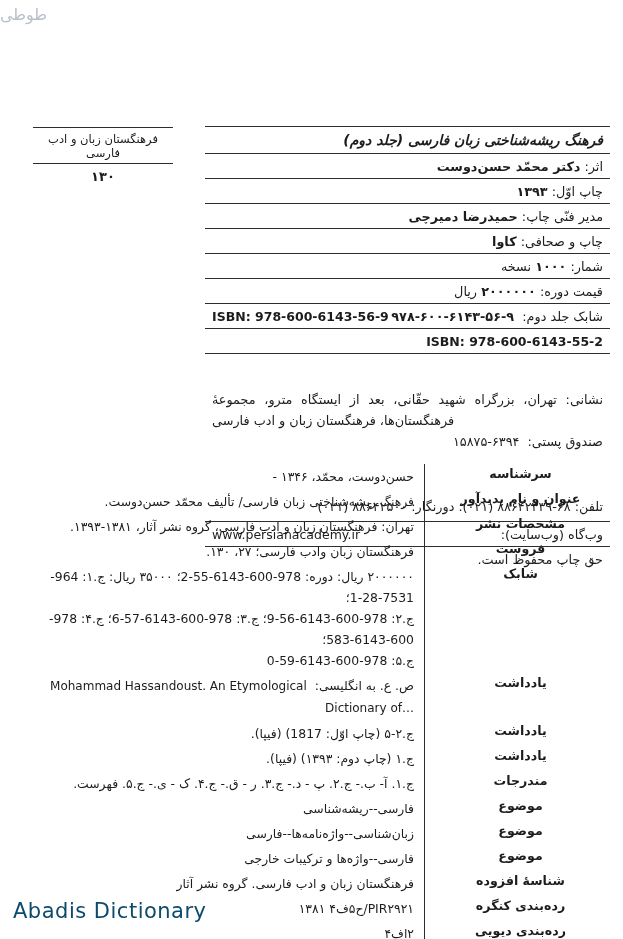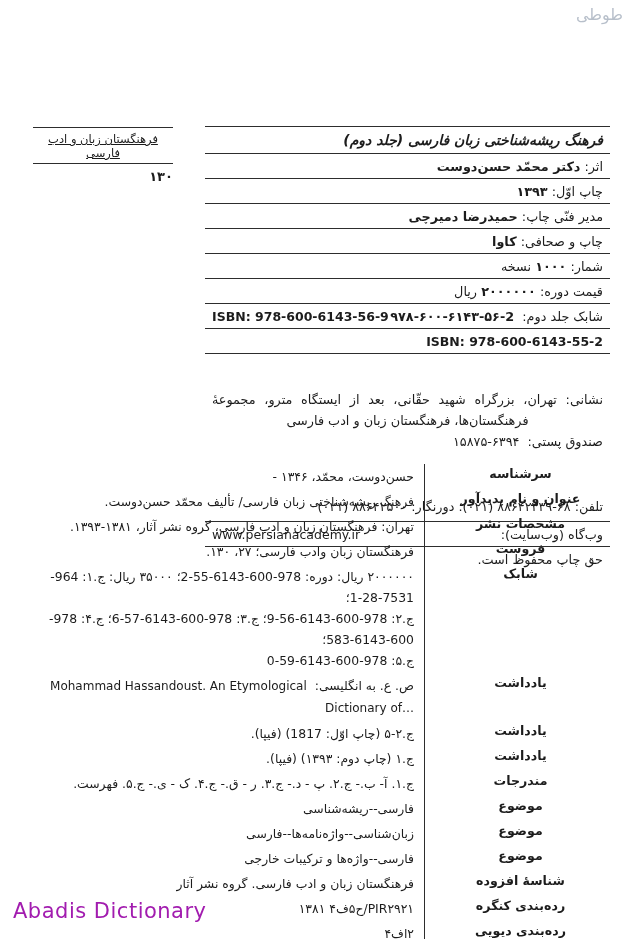--- a/index.html
+++ b/index.html
@@ -1,26 +1,26 @@
 <!DOCTYPE html>
 <html lang="fa"><head>
 <meta charset="utf-8">
 <style>
   html,body{margin:0;padding:0;}
   .page{position:relative;width:623px;height:939px;background:#ffffff;overflow:hidden;
         font-family:"DejaVu Sans",sans-serif;color:#1c1c1c;}
   
-  .wm-top{position:absolute;top:5px;left:0;right:0;text-align:right;
+  .wm-top{position:absolute;top:5px;left:0;right:0;text-align:left;
           color:#b7bfca;font-size:16px;direction:rtl;}
-  .wm-bottom{position:absolute;left:13px;top:899px;color:#a21caf;font-size:21px;letter-spacing:.5px;}
+  .wm-bottom{position:absolute;left:13px;top:899px;color:#0c4a6e;font-size:21px;letter-spacing:.5px;}
   
   .series-box{position:absolute;left:33px;top:127px;width:140px;}
   .sb-rule{border-top:1.4px solid #2d2d2d;}
-  .sb-name{direction:rtl;text-align:center;font-size:11.5px;padding:4px 0 3px;text-decoration:underline;}
-  .sb-num{direction:rtl;text-align:right;font-weight:bold;font-size:13px;padding-top:5px;}
+  .sb-name{direction:rtl;text-align:center;font-size:11.5px;padding:4px 0 3px;}
+  .sb-num{direction:rtl;text-align:center;font-weight:bold;font-size:13px;padding-top:5px;}
   
   .colophon{position:absolute;left:205px;top:126px;width:405px;box-sizing:border-box;
             border-top:1.5px solid #2d2d2d;font-size:12.8px;}
   .c-row{box-sizing:border-box;border-bottom:1.5px solid #2d2d2d;direction:rtl;text-align:right;
          padding:0 7px;min-height:25px;display:flex;align-items:center;}
   .c-row.stack{display:block;padding-top:3px;padding-bottom:4px;}
   .c-title{min-height:27px;font-weight:bold;font-style:italic;font-size:14px;}
   .c-flex{justify-content:space-between;}
   .b{font-weight:bold;}
   .en{direction:ltr;unicode-bidi:isolate;font-size:12.5px;}
@@ -81,32 +81,32 @@
 
     <div class="c-row">
       <span>قیمت دوره:</span>&nbsp;
       <span class="b">۲۰۰۰۰۰۰</span>&nbsp;
       <span>ریال</span>
     </div>
 
     <div class="c-row c-flex">
       <span>
         <span>شابک جلد دوم:</span>&nbsp;
-        <bdo dir="ltr" class="b">۹۷۸-۶۰۰-۶۱۴۳-۵۶-2</bdo>
+        <bdo dir="ltr" class="b">۹۷۸-۶۰۰-۶۱۴۳-۵۶-۹</bdo>
       </span>
       <span class="en b">ISBN: 978-600-6143-56-9</span>
     </div>
 
     <div class="c-row c-flex">
       <span class="en b">ISBN: 978-600-6143-55-2</span>
     </div>
 
     <div class="c-row stack">
       <div class="addr-l1">نشانی: تهران، بزرگراه شهید حقّانی، بعد از ایستگاه مترو، مجموعهٔ</div>
-      <div class="addr-l" style="text-align:center;">فرهنگستان‌ها، فرهنگستان زبان و ادب فارسی</div>
+      <div class="addr-l" style="text-align:left;">فرهنگستان‌ها، فرهنگستان زبان و ادب فارسی</div>
       <div class="addr-l" style="">
         <span>صندوق پستی:</span>&nbsp;
         <bdo dir="ltr">۱۵۸۷۵-۶۳۹۴</bdo>
       </div>
       <div class="addr-l" style="margin-top:44px;">
         <span>تلفن: ۶۸-۸۸۶۴۲۳۳۹ (۰۲۱)؛</span>
         <span class="gap-r">دورنگار: ۸۸۶۴۲۵۰۰ (۰۲۱)</span>
       </div>
     </div>
 

